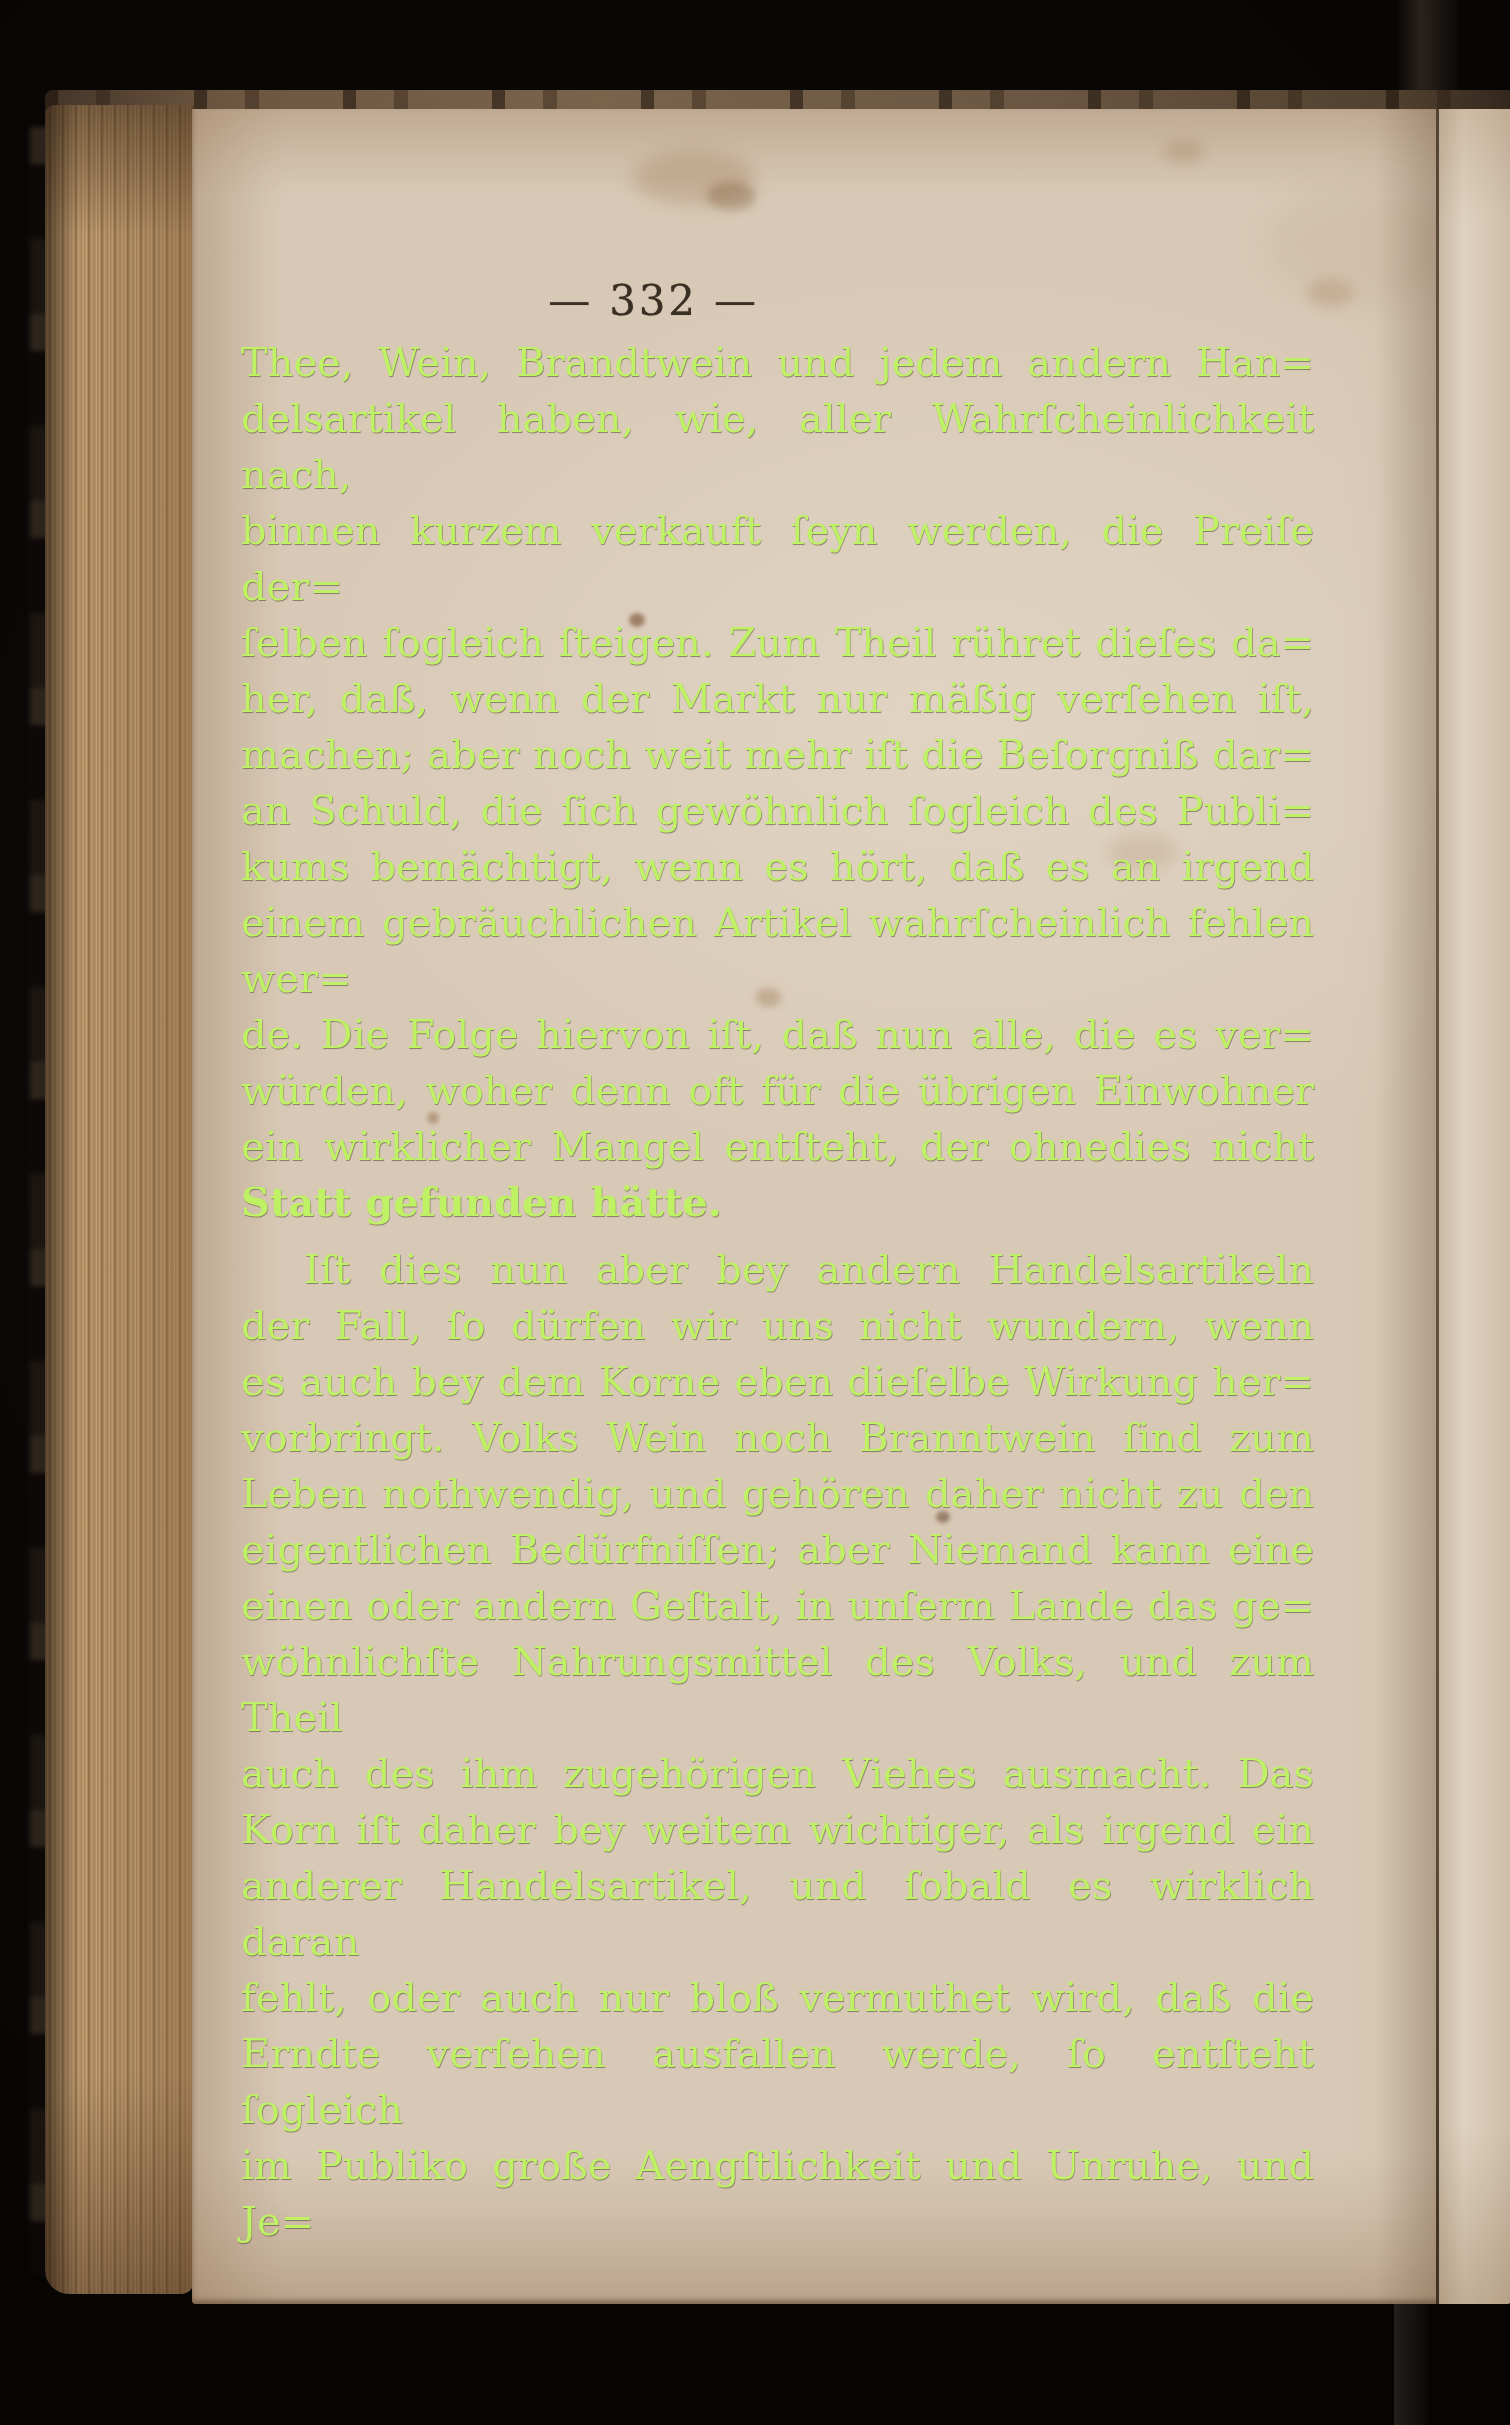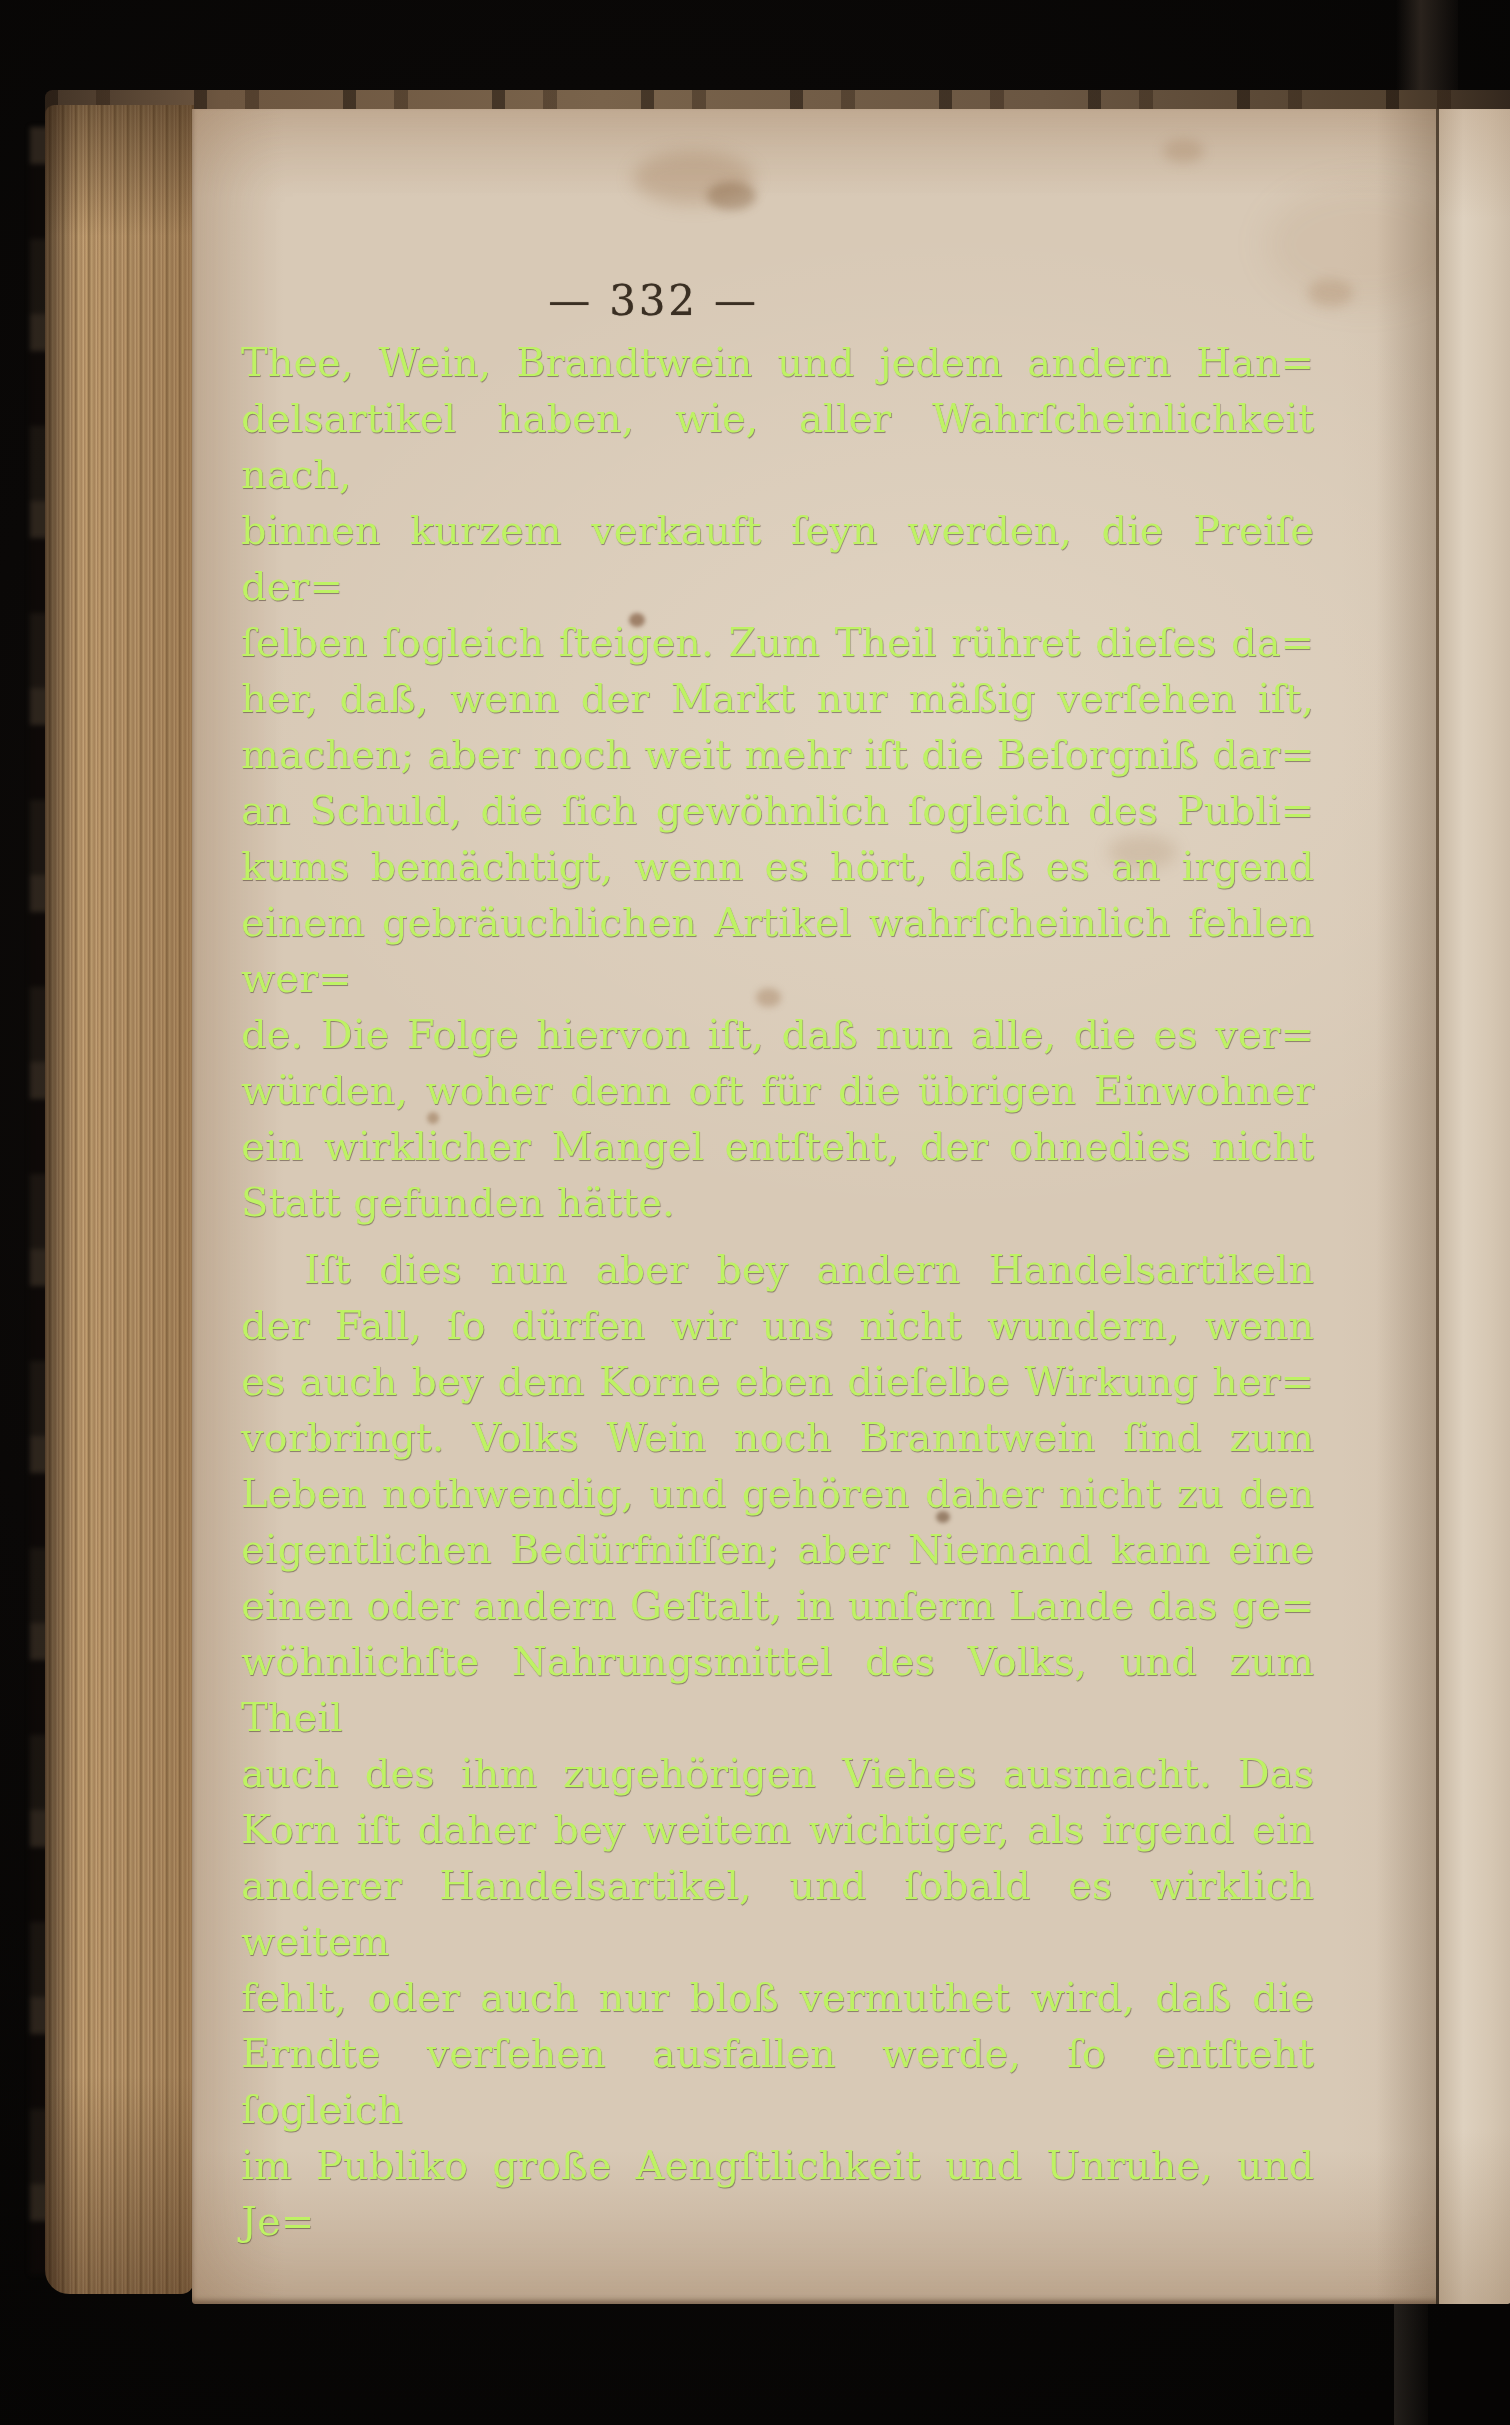--- a/index.html
+++ b/index.html
@@ -57,21 +57,21 @@
   .s9{left:235px;top:1003px;width:12px;height:12px;background:rgba(128,84,48,.4);filter:blur(1.9px);}
   .s10{left:1073px;top:75px;width:196px;height:121px;background:rgba(160,120,80,.1);filter:blur(15px);}
 
   .folio{position:absolute;left:523px;top:276px;width:261px;text-align:center;
        font-size:42px;color:#3a2f23;letter-spacing:2.8px;
        text-shadow:0 0 0.9px rgba(44,32,20,.6);}
   .text{position:absolute;left:241px;top:334px;width:1073px;
        font-size:40px;line-height:56px;color:#bef264;
        text-shadow:0.6px 0.7px 0.7px rgba(46,32,20,.45);}
   .line{text-align:justify;text-align-last:justify;}
-  .line.par-end{text-align-last:left;}
+  .line.par-end{text-align-last:left;font-weight:bold;}
   .line.indent{text-indent:63px;margin-top:11px;}
 </style>
 </head>
 <body>
 
 <div class="backdrop"></div>
 <div class="shelf-band-top"></div>
 <div class="shelf-band-bottom"></div>
 
 <div class="book">
@@ -115,18 +115,18 @@
   <div class="line indent">Iſt dies nun aber bey andern Handelsartikeln</div>
   <div class="line">der Fall, ſo dürfen wir uns nicht wundern, wenn</div>
   <div class="line">es auch bey dem Korne eben dieſelbe Wirkung her=</div>
   <div class="line">vorbringt.  Volks Wein noch Branntwein ſind zum</div>
   <div class="line">Leben nothwendig, und gehören daher nicht zu den</div>
   <div class="line">eigentlichen Bedürfniſſen; aber Niemand kann eine</div>
   <div class="line">einen oder andern Geſtalt, in unſerm Lande das ge=</div>
   <div class="line">wöhnlichſte Nahrungsmittel des Volks, und zum Theil</div>
   <div class="line">auch des ihm zugehörigen Viehes ausmacht.  Das</div>
   <div class="line">Korn iſt daher bey weitem wichtiger, als irgend ein</div>
-  <div class="line">anderer Handelsartikel, und ſobald es wirklich weitem</div>
+  <div class="line">anderer Handelsartikel, und ſobald es wirklich daran</div>
   <div class="line">fehlt, oder auch nur bloß vermuthet wird, daß die</div>
   <div class="line">Erndte verſehen ausfallen werde, ſo entſteht ſogleich</div>
   <div class="line">im Publiko große Aengſtlichkeit und Unruhe, und Je=</div>
 </div>
 
 
 </body></html>

